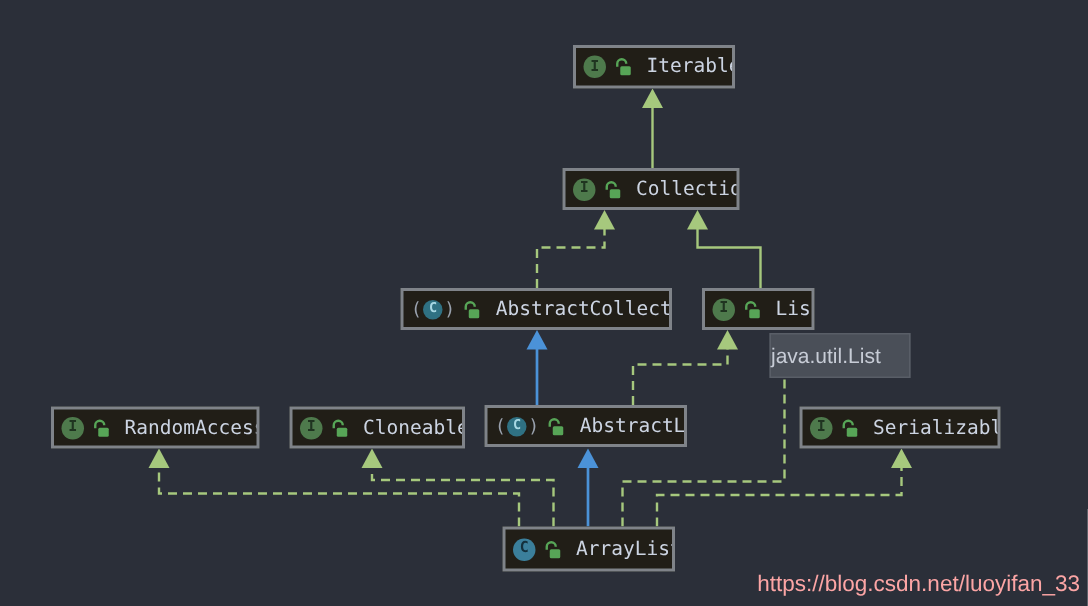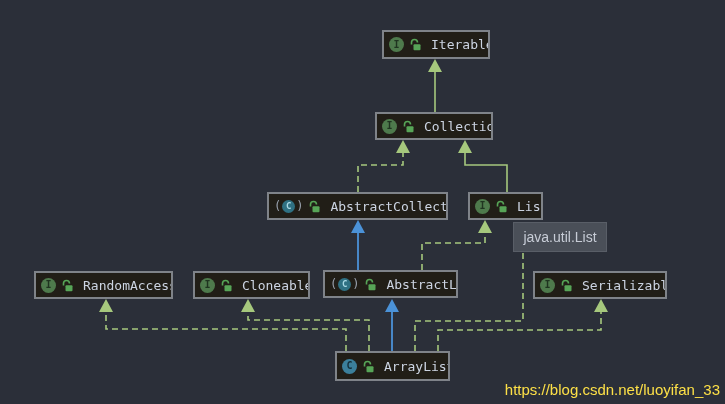--- a/index.html
+++ b/index.html
@@ -49,26 +49,26 @@
   }
   .lock{flex:0 0 auto;margin-left:1px;}
 
   .tooltip{
     position:absolute;z-index:3;
     left:513px;top:222px;width:94px;height:30px;
     box-sizing:border-box;
     background:#4a4f58;border:1px solid #595e67;
     color:#c7ccd6;
     font-family:"Liberation Sans", sans-serif;font-size:14px;
-    display:flex;align-items:center;justify-content:center;
+    display:flex;align-items:center;
   }
   .watermark{
     position:absolute;z-index:4;
     right:5px;bottom:6px;
-    color:#fde047;
+    color:#fca5a5;
     font-family:"Liberation Sans", sans-serif;
     font-size:15px;
   }
 </style>
 </head>
 <body>
 
 <div class="stage">
 
   <svg class="edges" width="725" height="404" viewBox="0 0 725 404">

